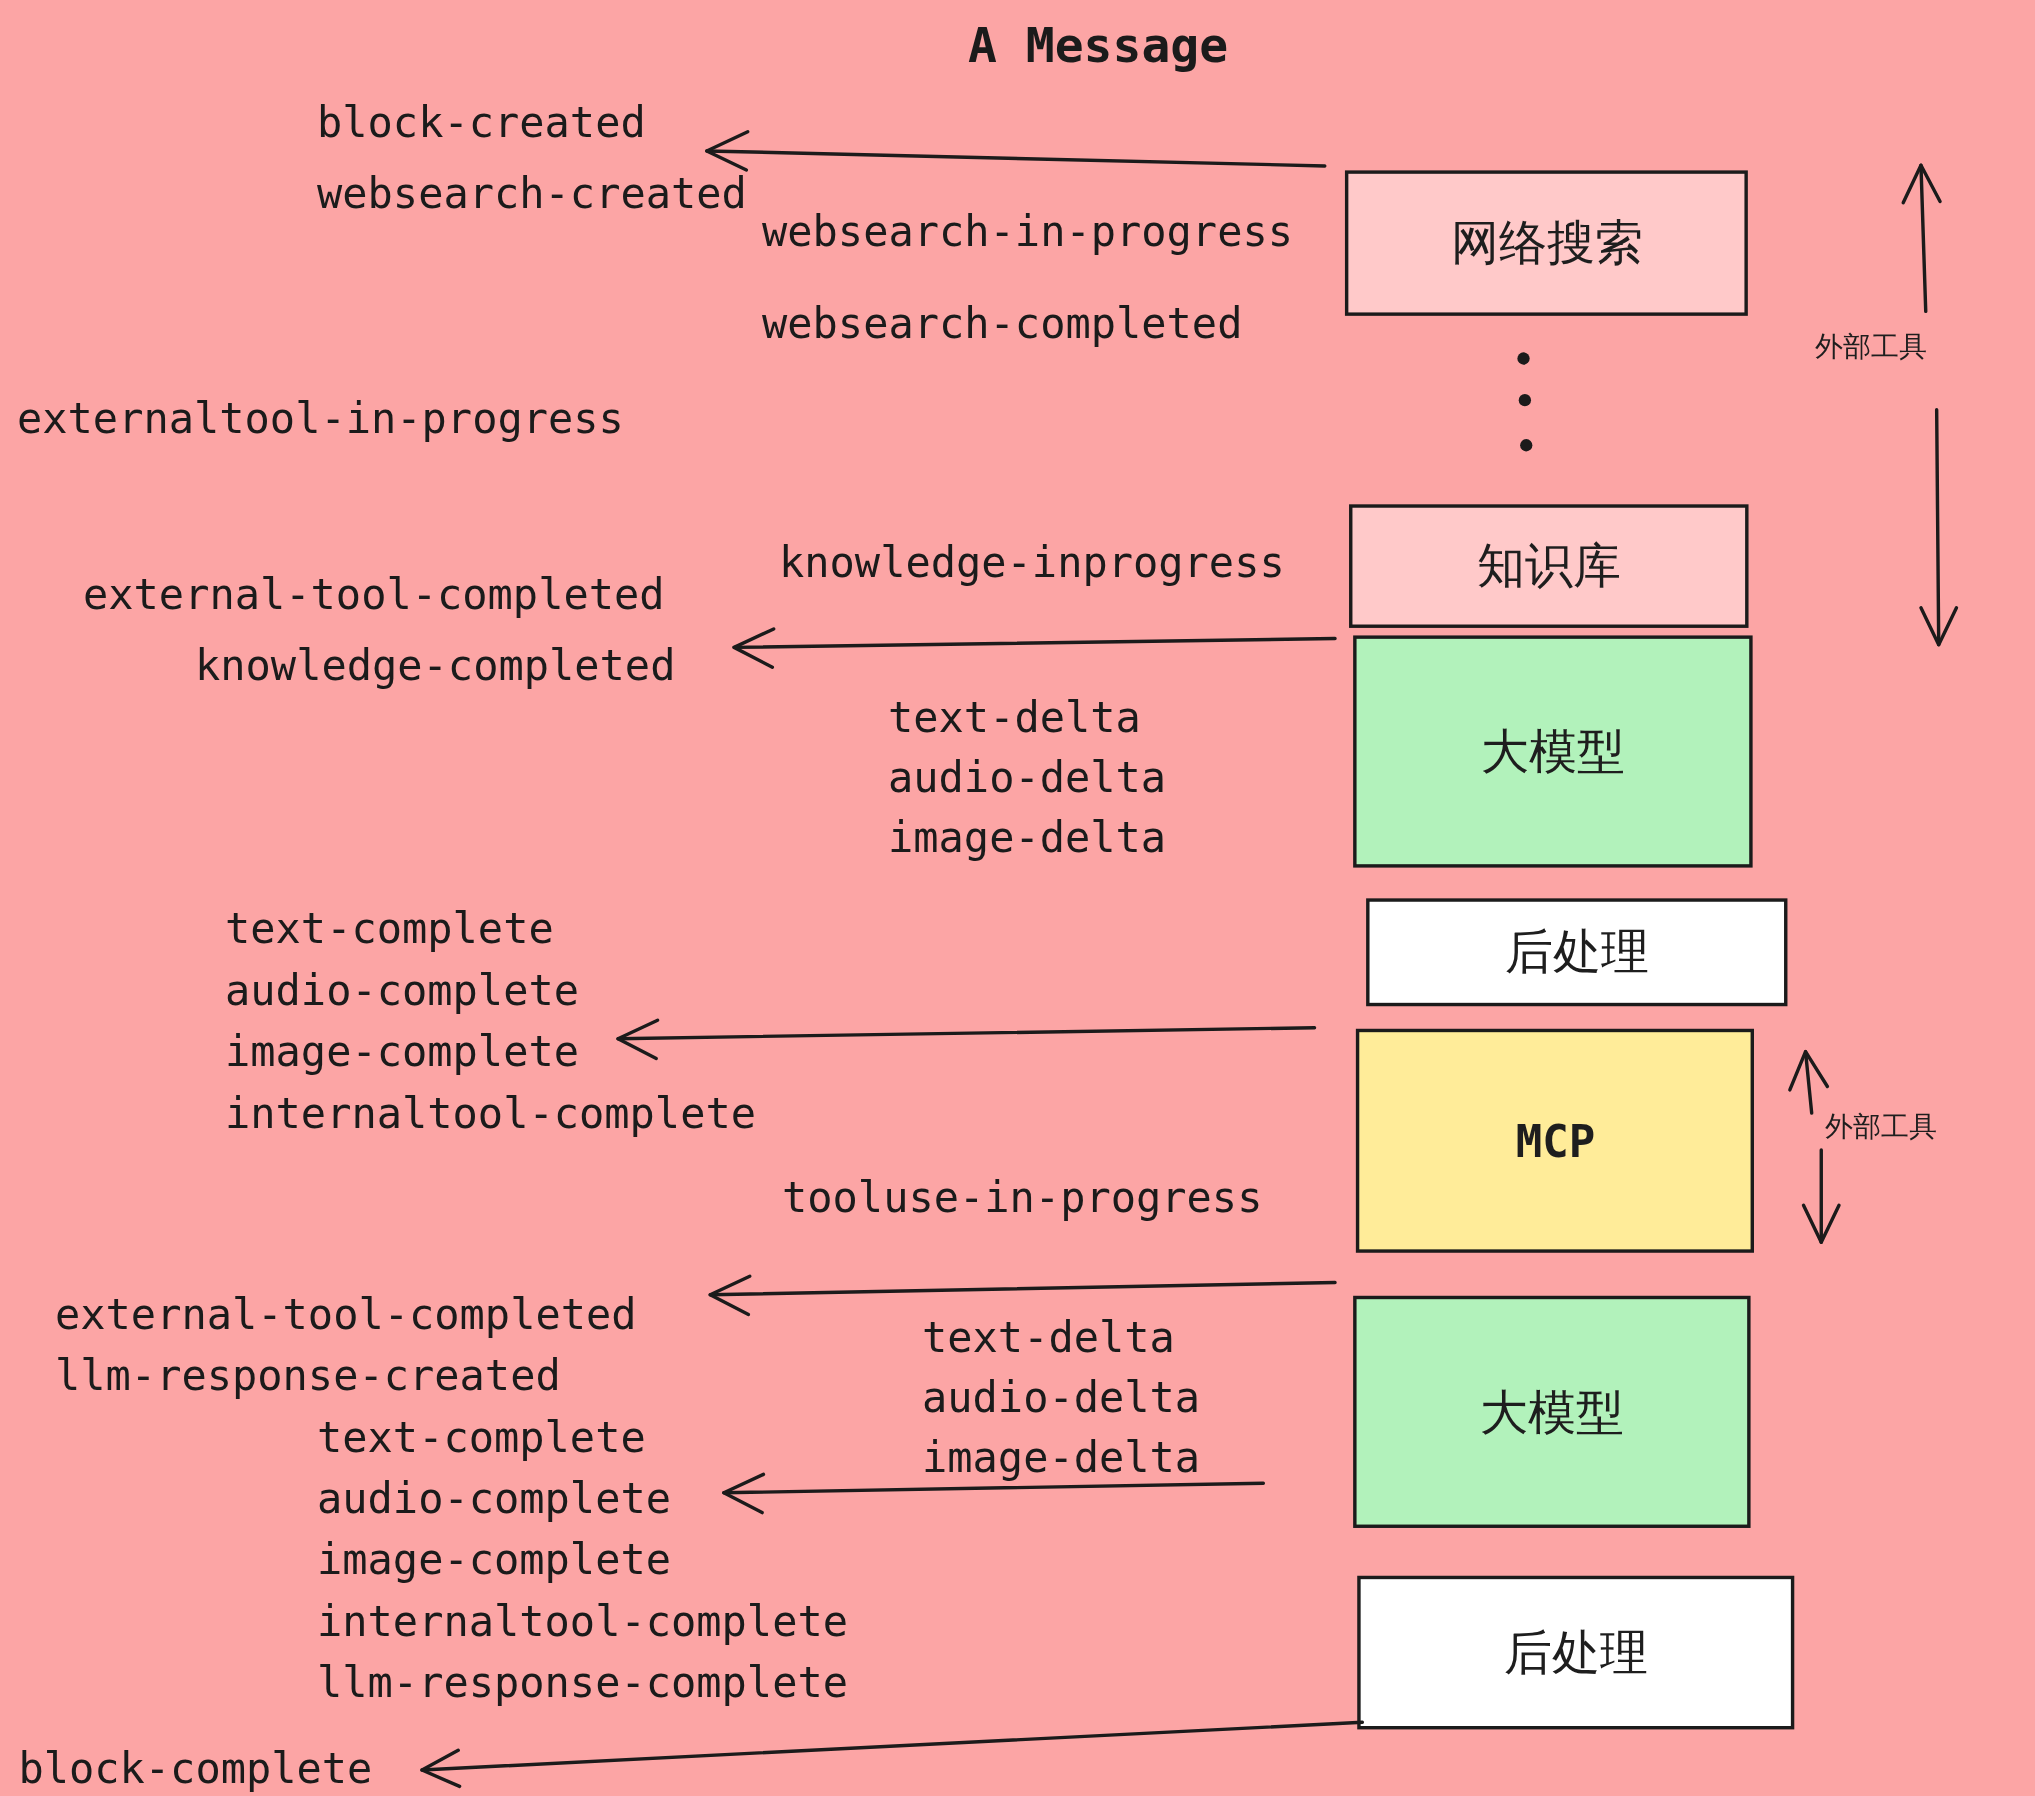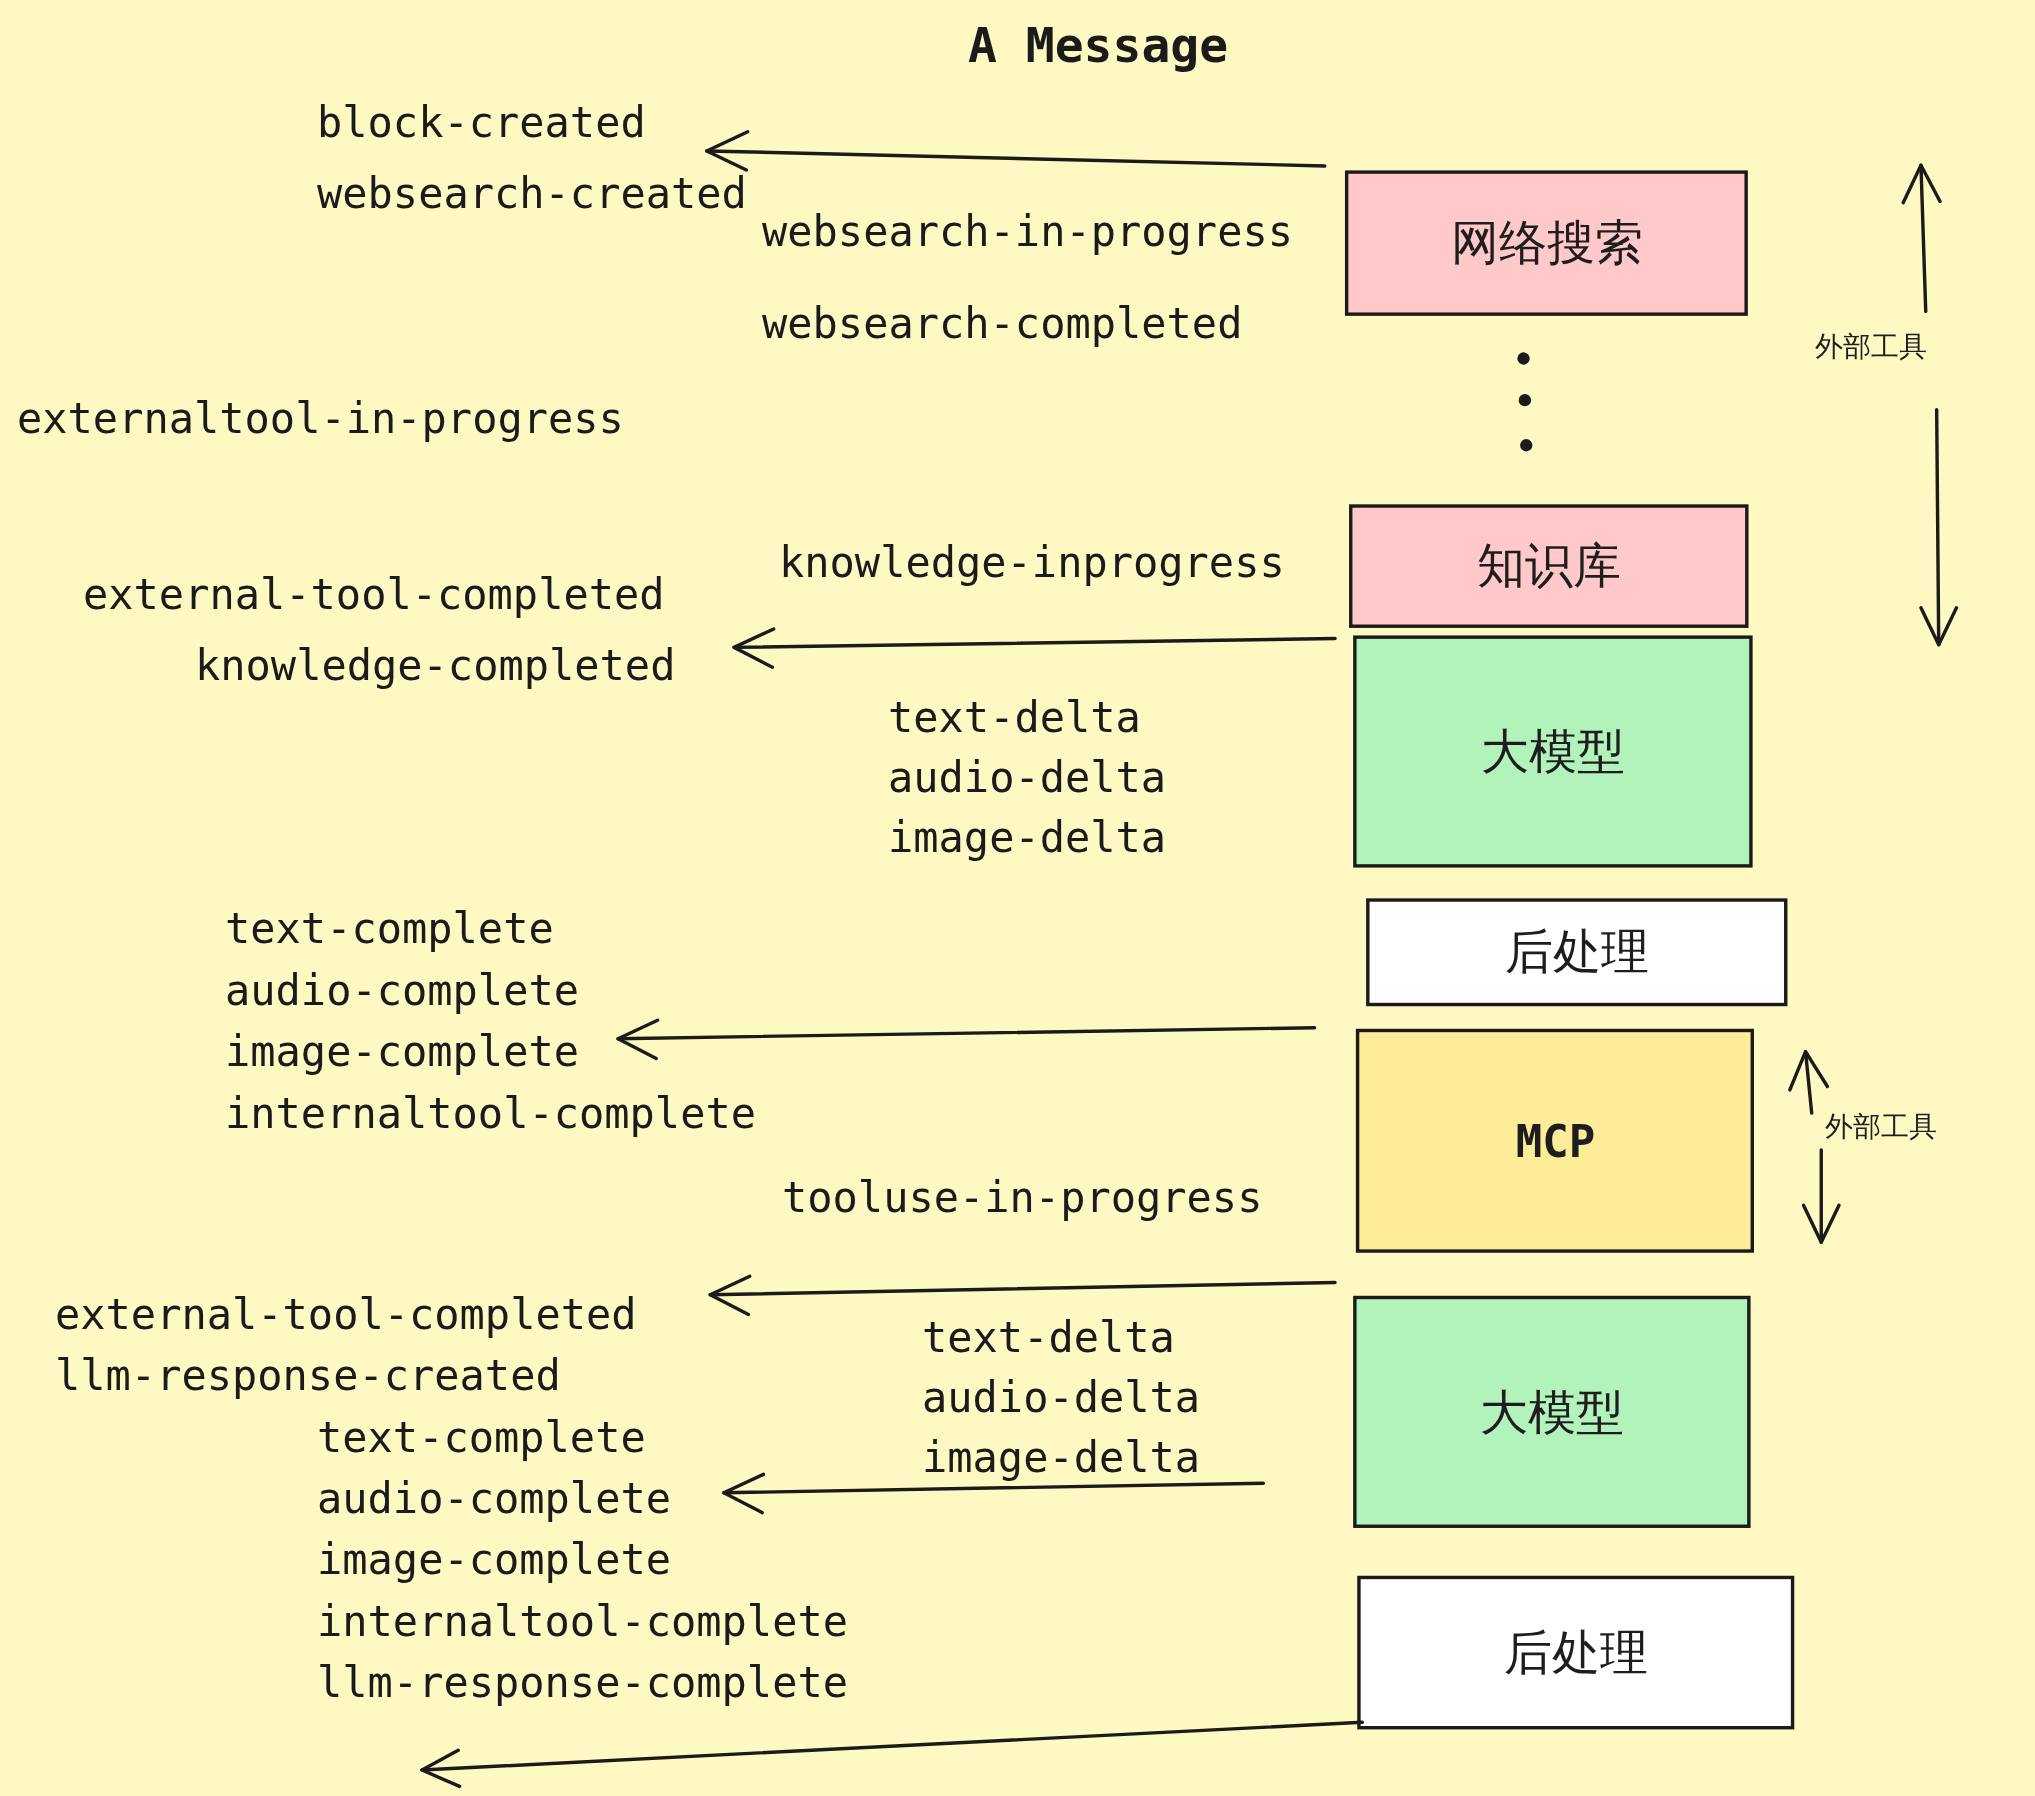--- a/index.html
+++ b/index.html
@@ -1,19 +1,19 @@
 <!DOCTYPE html>
 <html style="font-size:11px"><head>
 <meta charset="utf-8">
 <style>
   html,body{margin:0;padding:0;background:#ffffff;}
   .canvas{
     position:relative;
     width:2035px;height:1796px;
-    background:#fef9c3;
+    background:#fca5a5;
     overflow:hidden;
     font-family:"DejaVu Sans Mono", monospace;
     color:#1b1b1b;
   }
   svg.layer{position:absolute;left:0;top:0;width:2035px;height:1796px;}
   svg.layer rect{stroke:#1b1b1b;stroke-width:5px;}
   svg.layer .stroke{stroke:#1b1b1b;stroke-width:5px;fill:none;stroke-linecap:round;stroke-linejoin:round;}
   svg.layer circle{fill:#1b1b1b;stroke:none;}
   .ev{
     position:absolute;
@@ -151,20 +151,21 @@
   <div class="ev" style="left:922px;top:1317px;">text-delta</div>
   <div class="ev" style="left:922px;top:1377px;">audio-delta</div>
   <div class="ev" style="left:922px;top:1437px;">image-delta</div>
 
   <div class="ev" style="left:317px;top:1417px;">text-complete</div>
   <div class="ev" style="left:317px;top:1478px;">audio-complete</div>
   <div class="ev" style="left:317px;top:1539px;">image-complete</div>
   <div class="ev" style="left:317px;top:1601px;">internaltool-complete</div>
   <div class="ev" style="left:317px;top:1662px;">llm-response-complete</div>
 
+  <div class="ev" style="left:18.4px;top:1748px;">block-complete</div>
 
   <div class="boxlabel" style="left:1347px;top:172px;width:400px;height:142px;">网络搜索</div>
   <div class="boxlabel" style="left:1351px;top:506px;width:396px;height:120px;">知识库</div>
   <div class="boxlabel" style="left:1355px;top:637px;width:396px;height:229px;">大模型</div>
   <div class="boxlabel" style="left:1368px;top:900px;width:418px;height:104px;">后处理</div>
   <div class="boxlabel mono" style="left:1358px;top:1031px;width:395px;height:221px;">MCP</div>
   <div class="boxlabel" style="left:1355px;top:1298px;width:394px;height:229px;">大模型</div>
   <div class="boxlabel" style="left:1359px;top:1578px;width:434px;height:150px;">后处理</div>
 
   <div class="side" style="left:1815px;top:333px;">外部工具</div>

